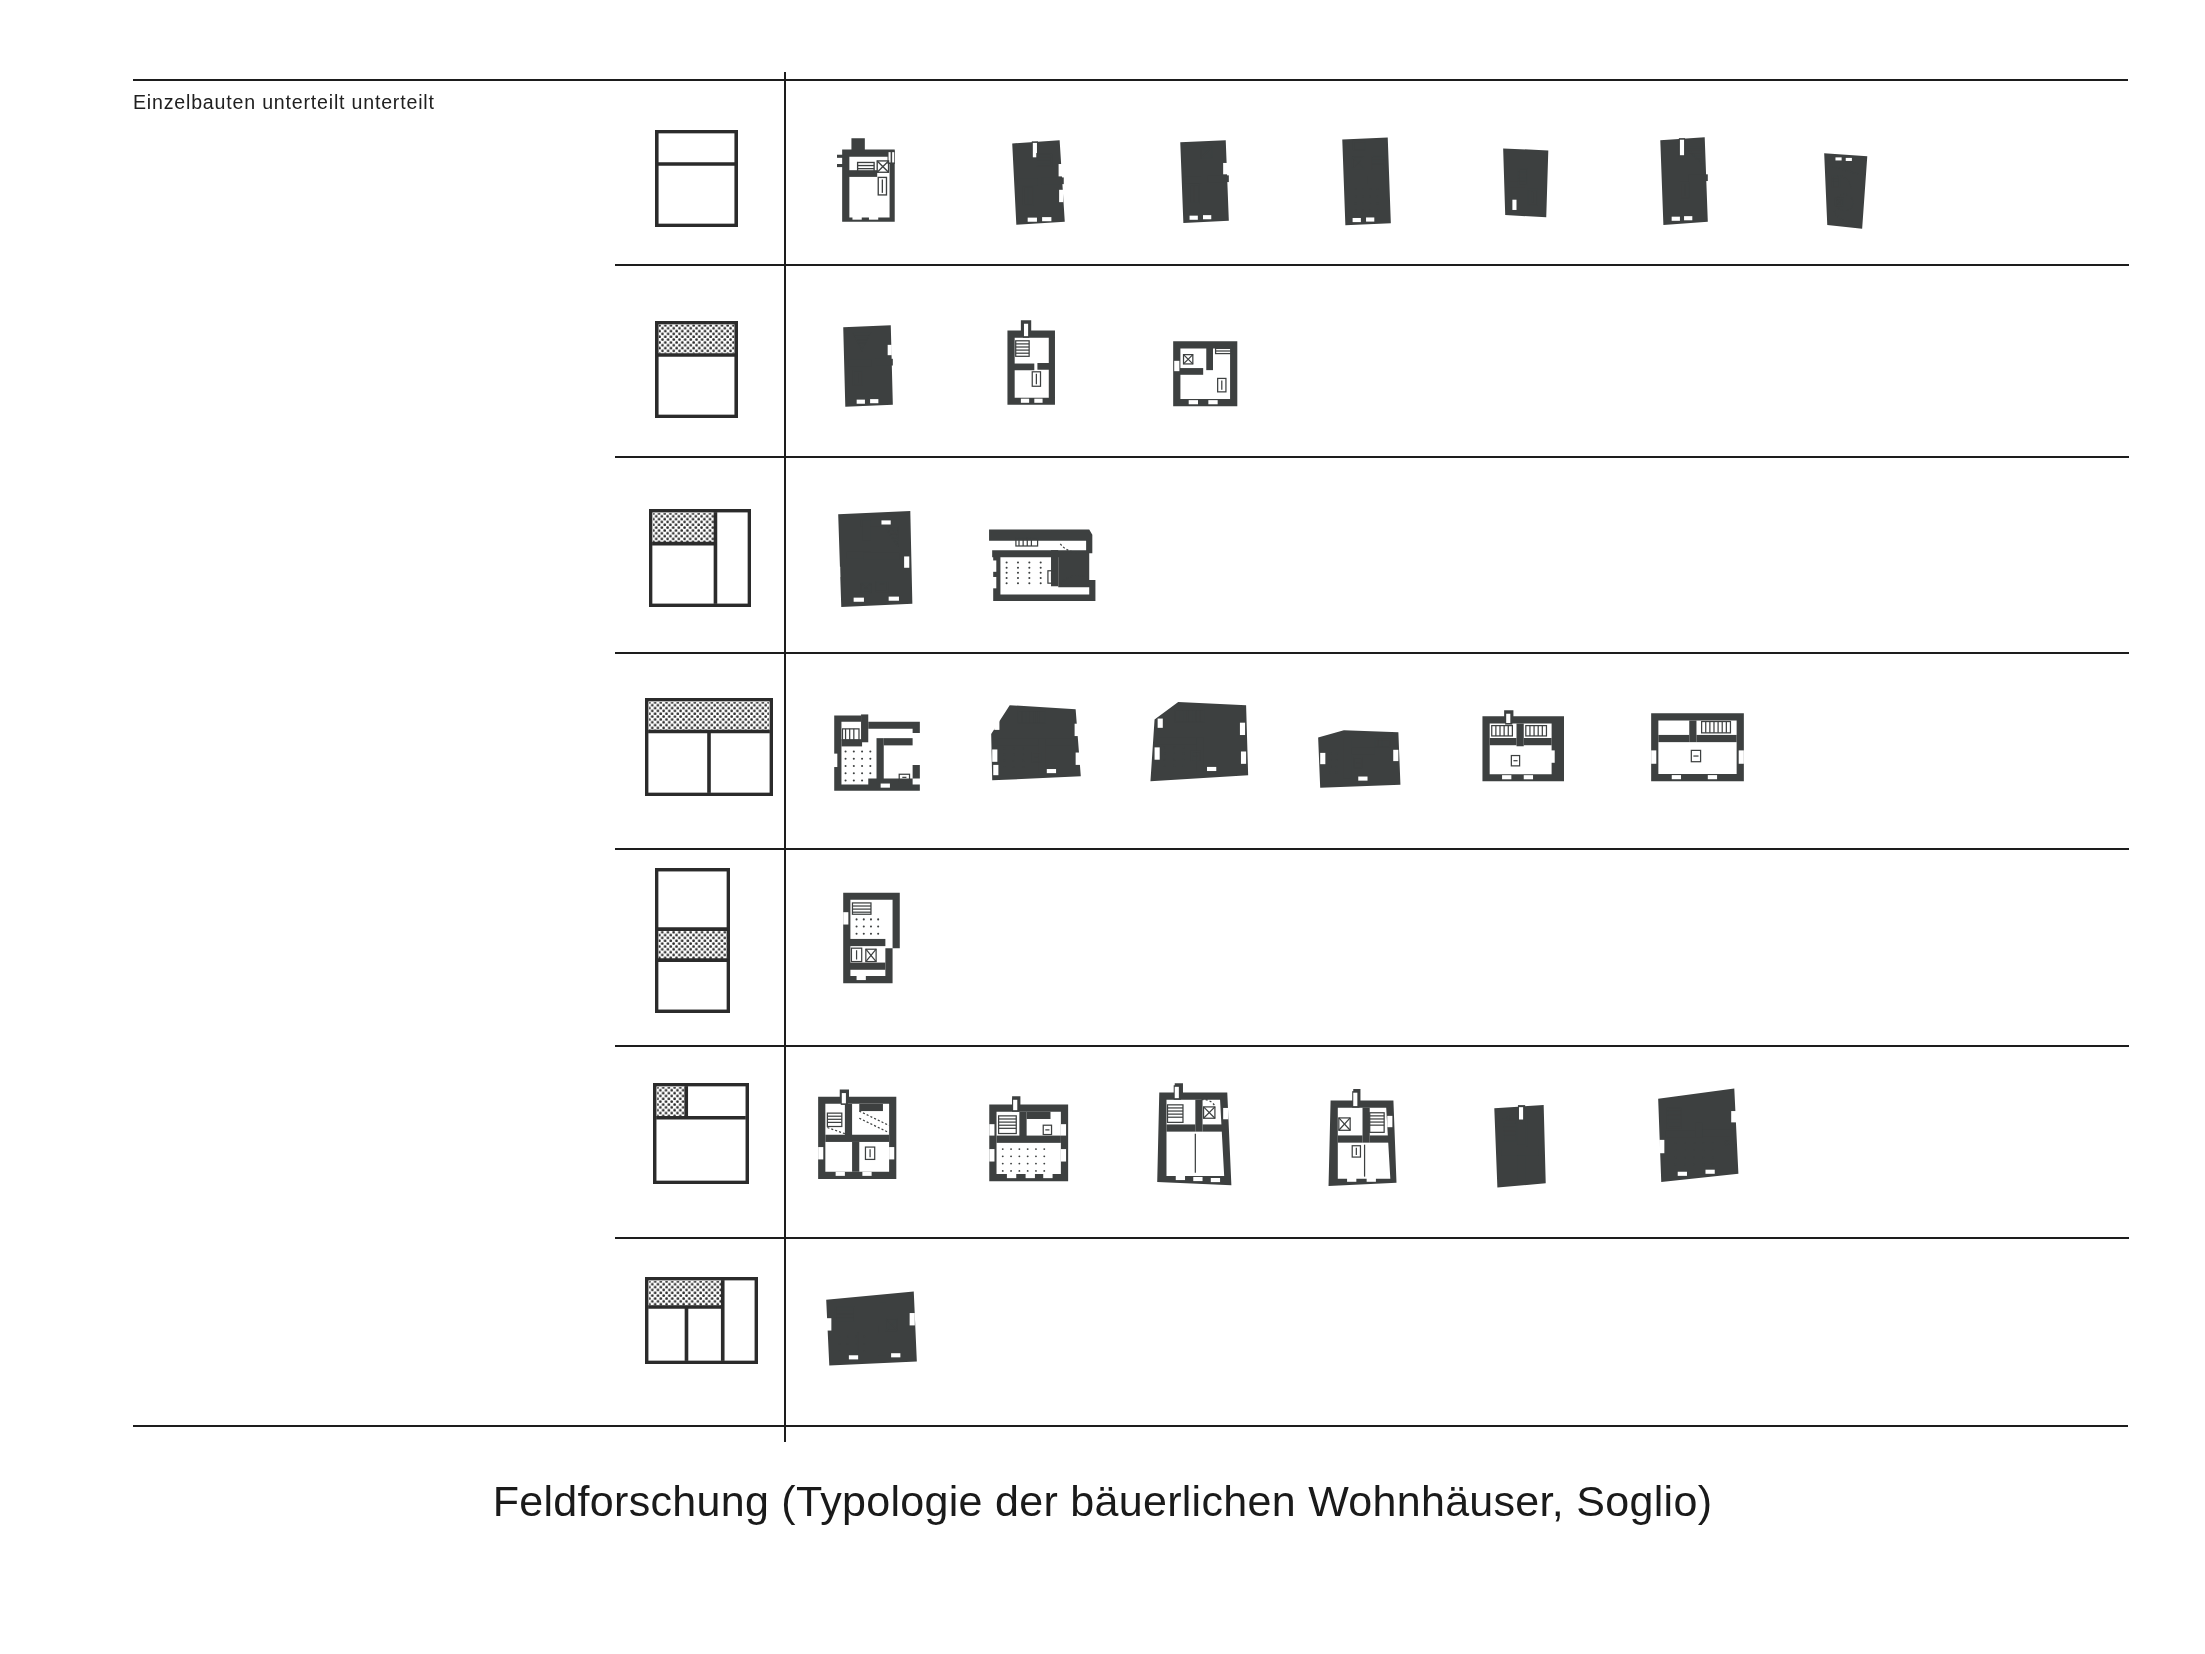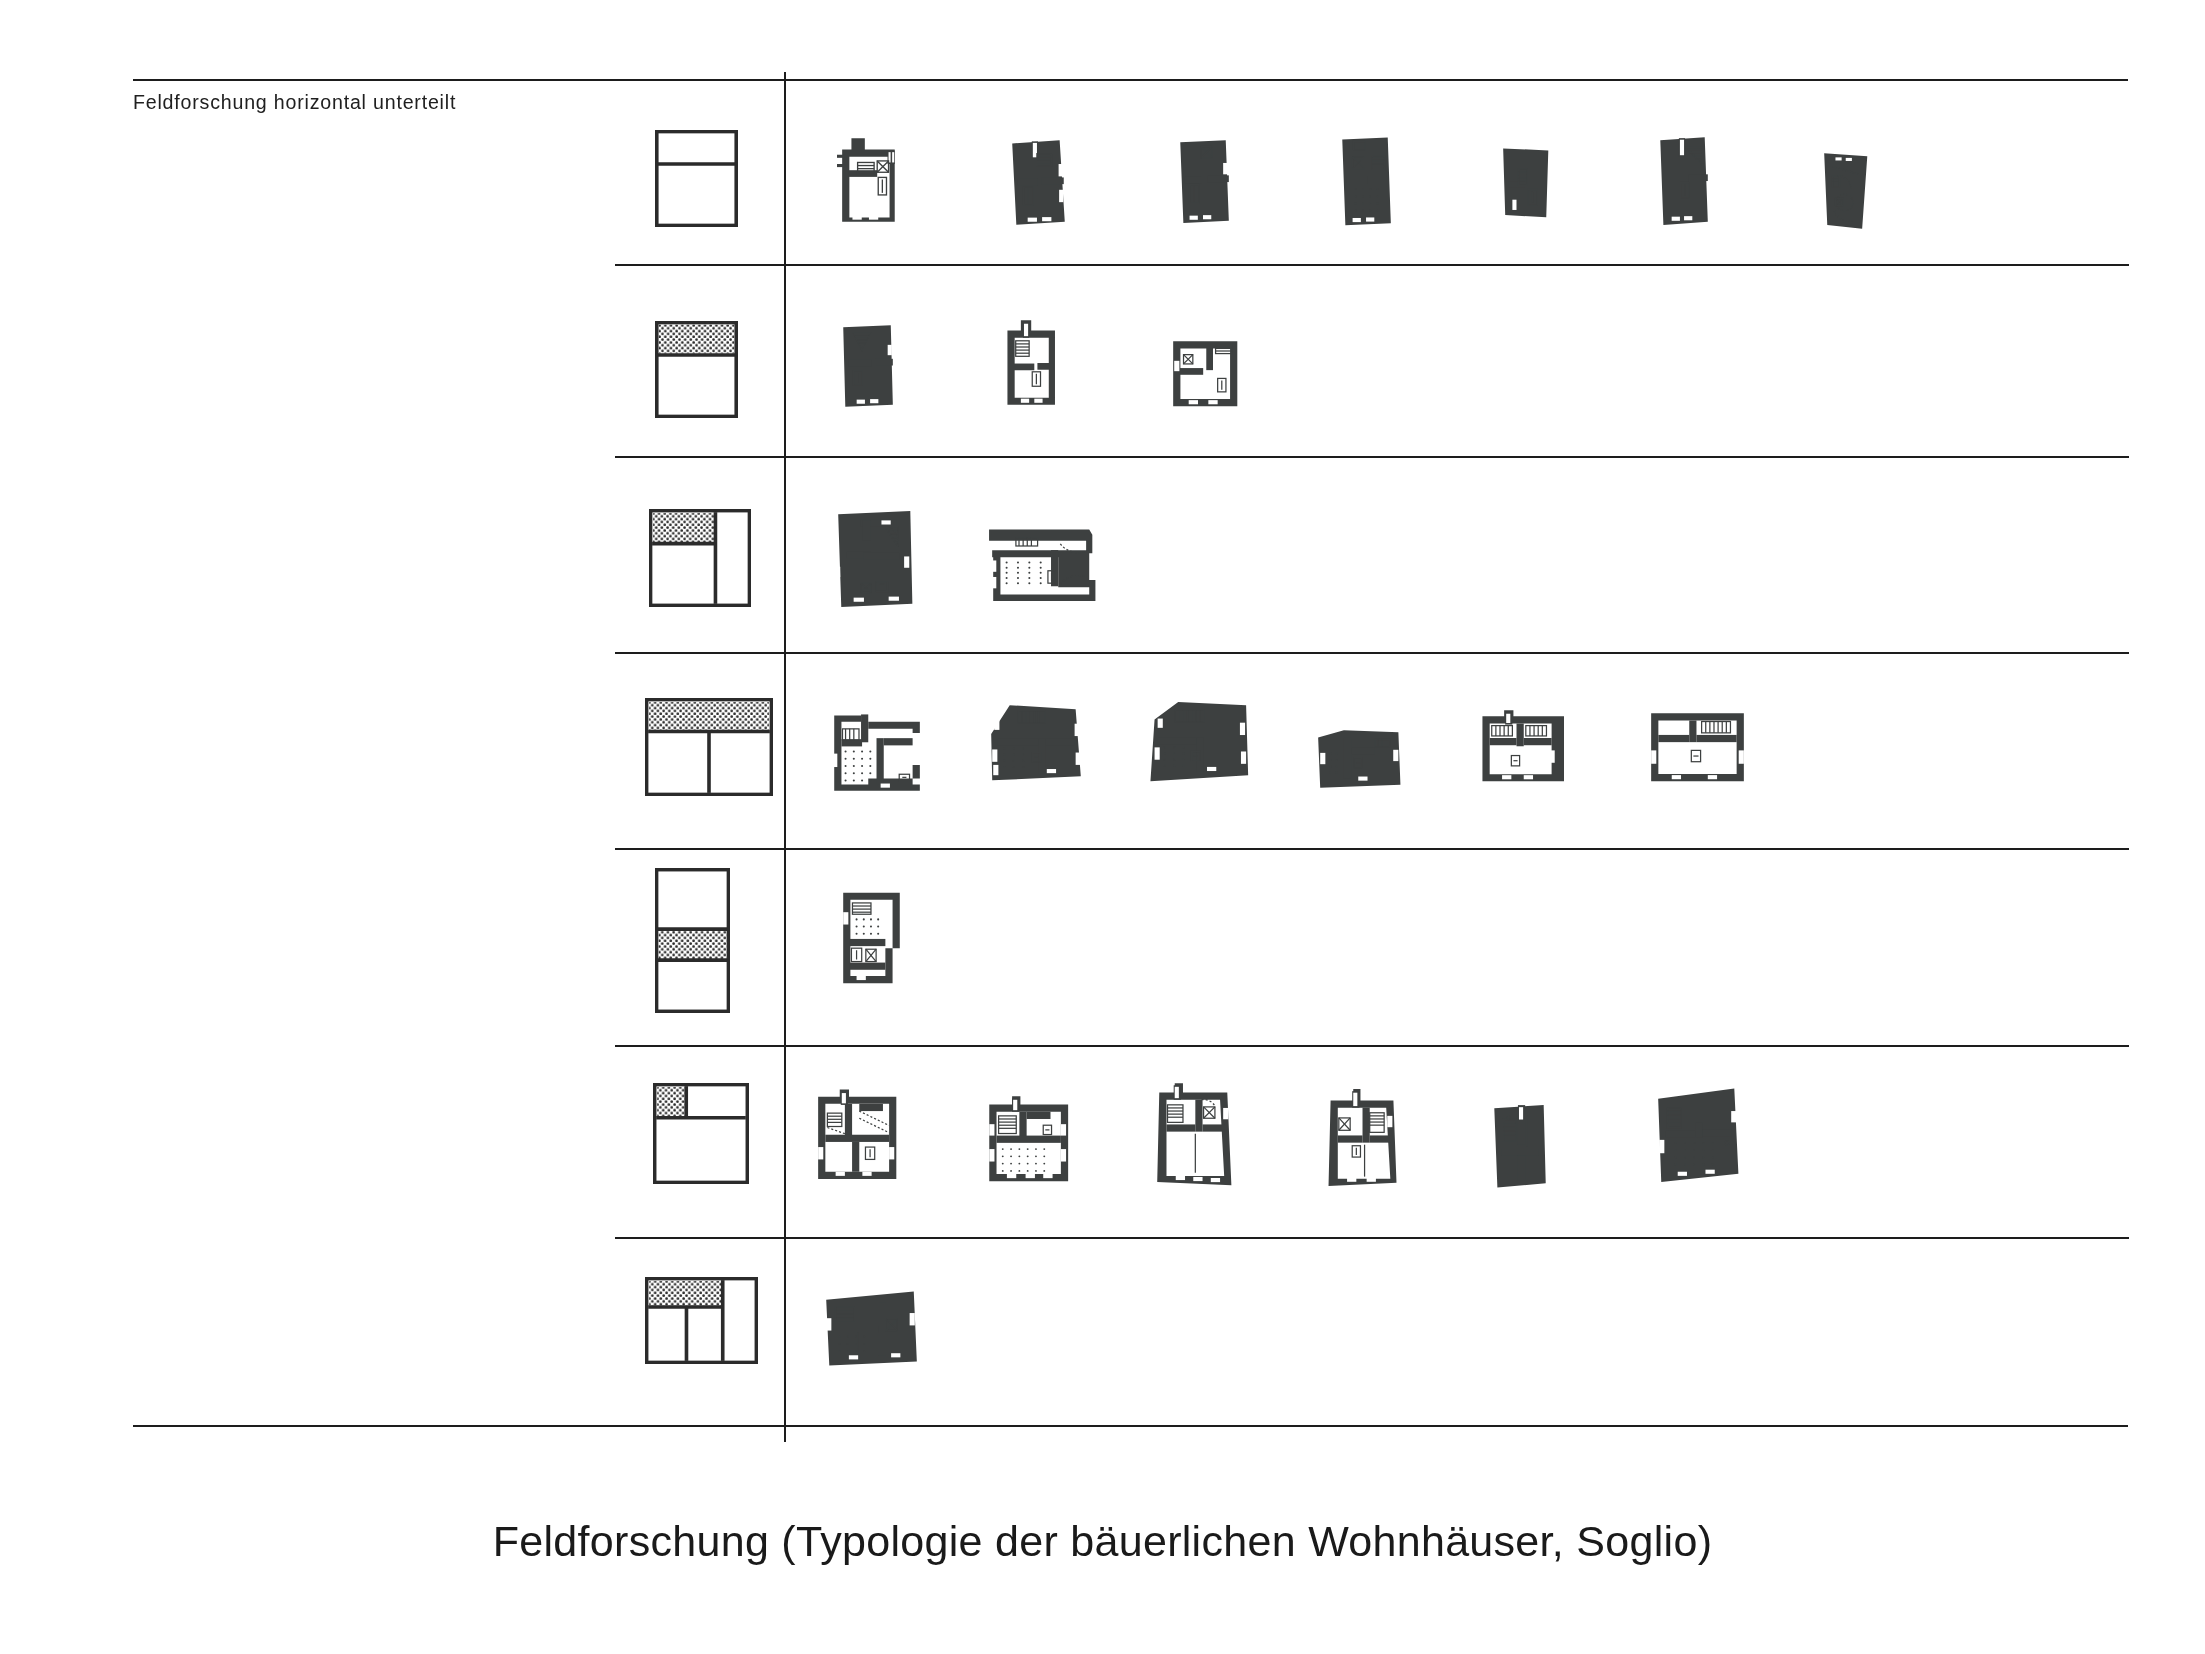--- a/index.html
+++ b/index.html
@@ -31,37 +31,36 @@
 
   
   .caption{
     position:absolute;
     left:0;top:1477px;width:2205px;
     text-align:center;
     font-size:43px;
     letter-spacing:0.3px;
     color:#1a1a1a;
     white-space:nowrap;
-    margin-top:40px;
   }
 
   
   .typo-icon{position:absolute;}
   .typo-icon svg{display:block;}
 
   
   .plan{position:absolute;}
   .plan svg{display:block;}
 </style>
 </head>
 <body>
 
 <div id="sheet">
 
-  <div class="heading">Feldforschung horizontal unterteilt</div>
+  <div class="heading">Einzelbauten unterteilt unterteilt</div>
 
   <div class="hrule" style="left:133px;top:79px;width:1995px;"></div>
   <div class="hrule" style="left:615px;top:264px;width:1514px;"></div>
   <div class="hrule" style="left:615px;top:456px;width:1514px;"></div>
   <div class="hrule" style="left:615px;top:652px;width:1514px;"></div>
   <div class="hrule" style="left:615px;top:848px;width:1514px;"></div>
   <div class="hrule" style="left:615px;top:1045px;width:1514px;"></div>
   <div class="hrule" style="left:615px;top:1237px;width:1514px;"></div>
   <div class="hrule" style="left:133px;top:1425px;width:1995px;"></div>
   <div class="vrule" style="left:784px;top:72px;height:1370px;"></div>

